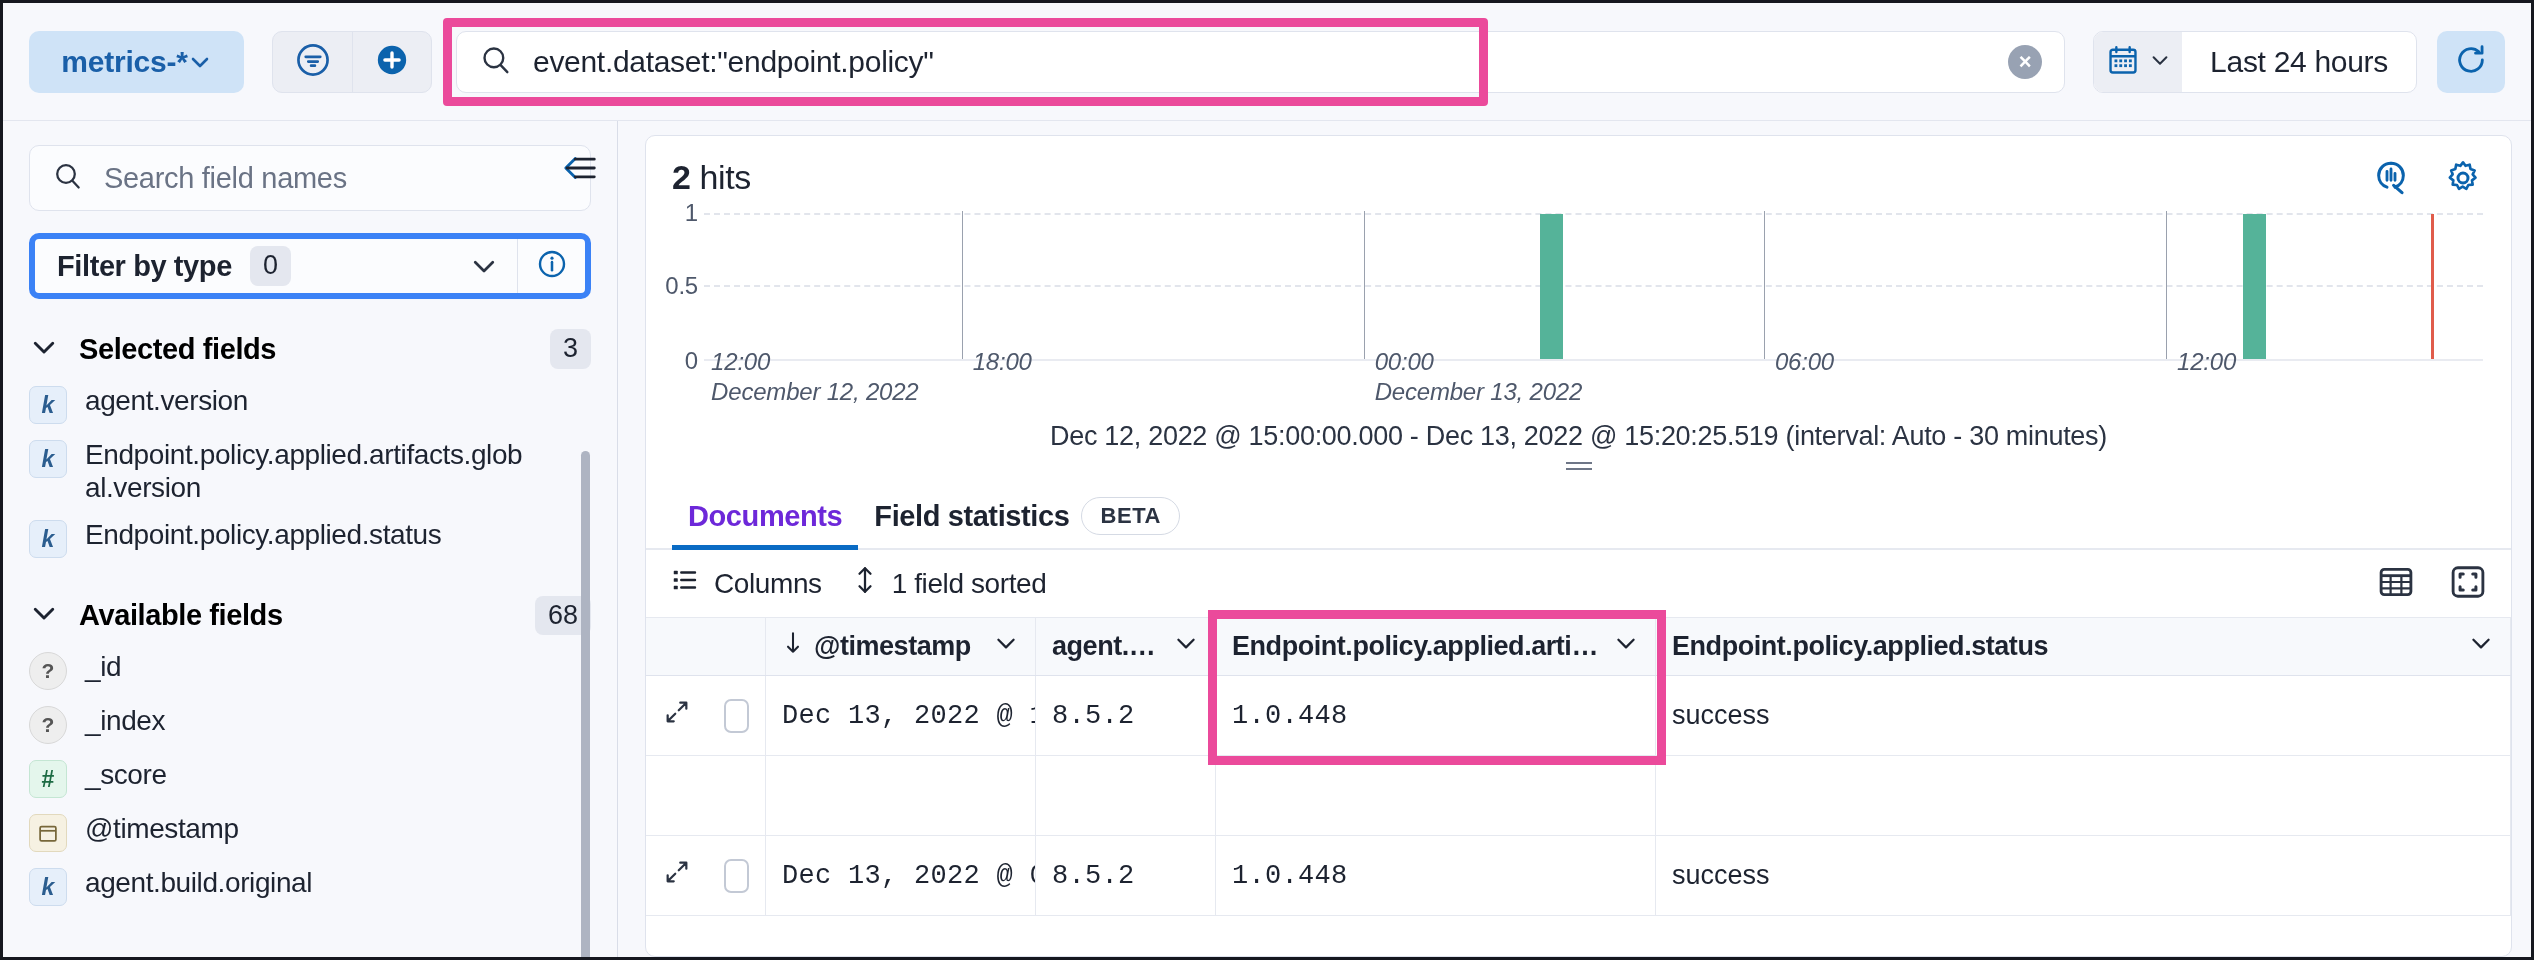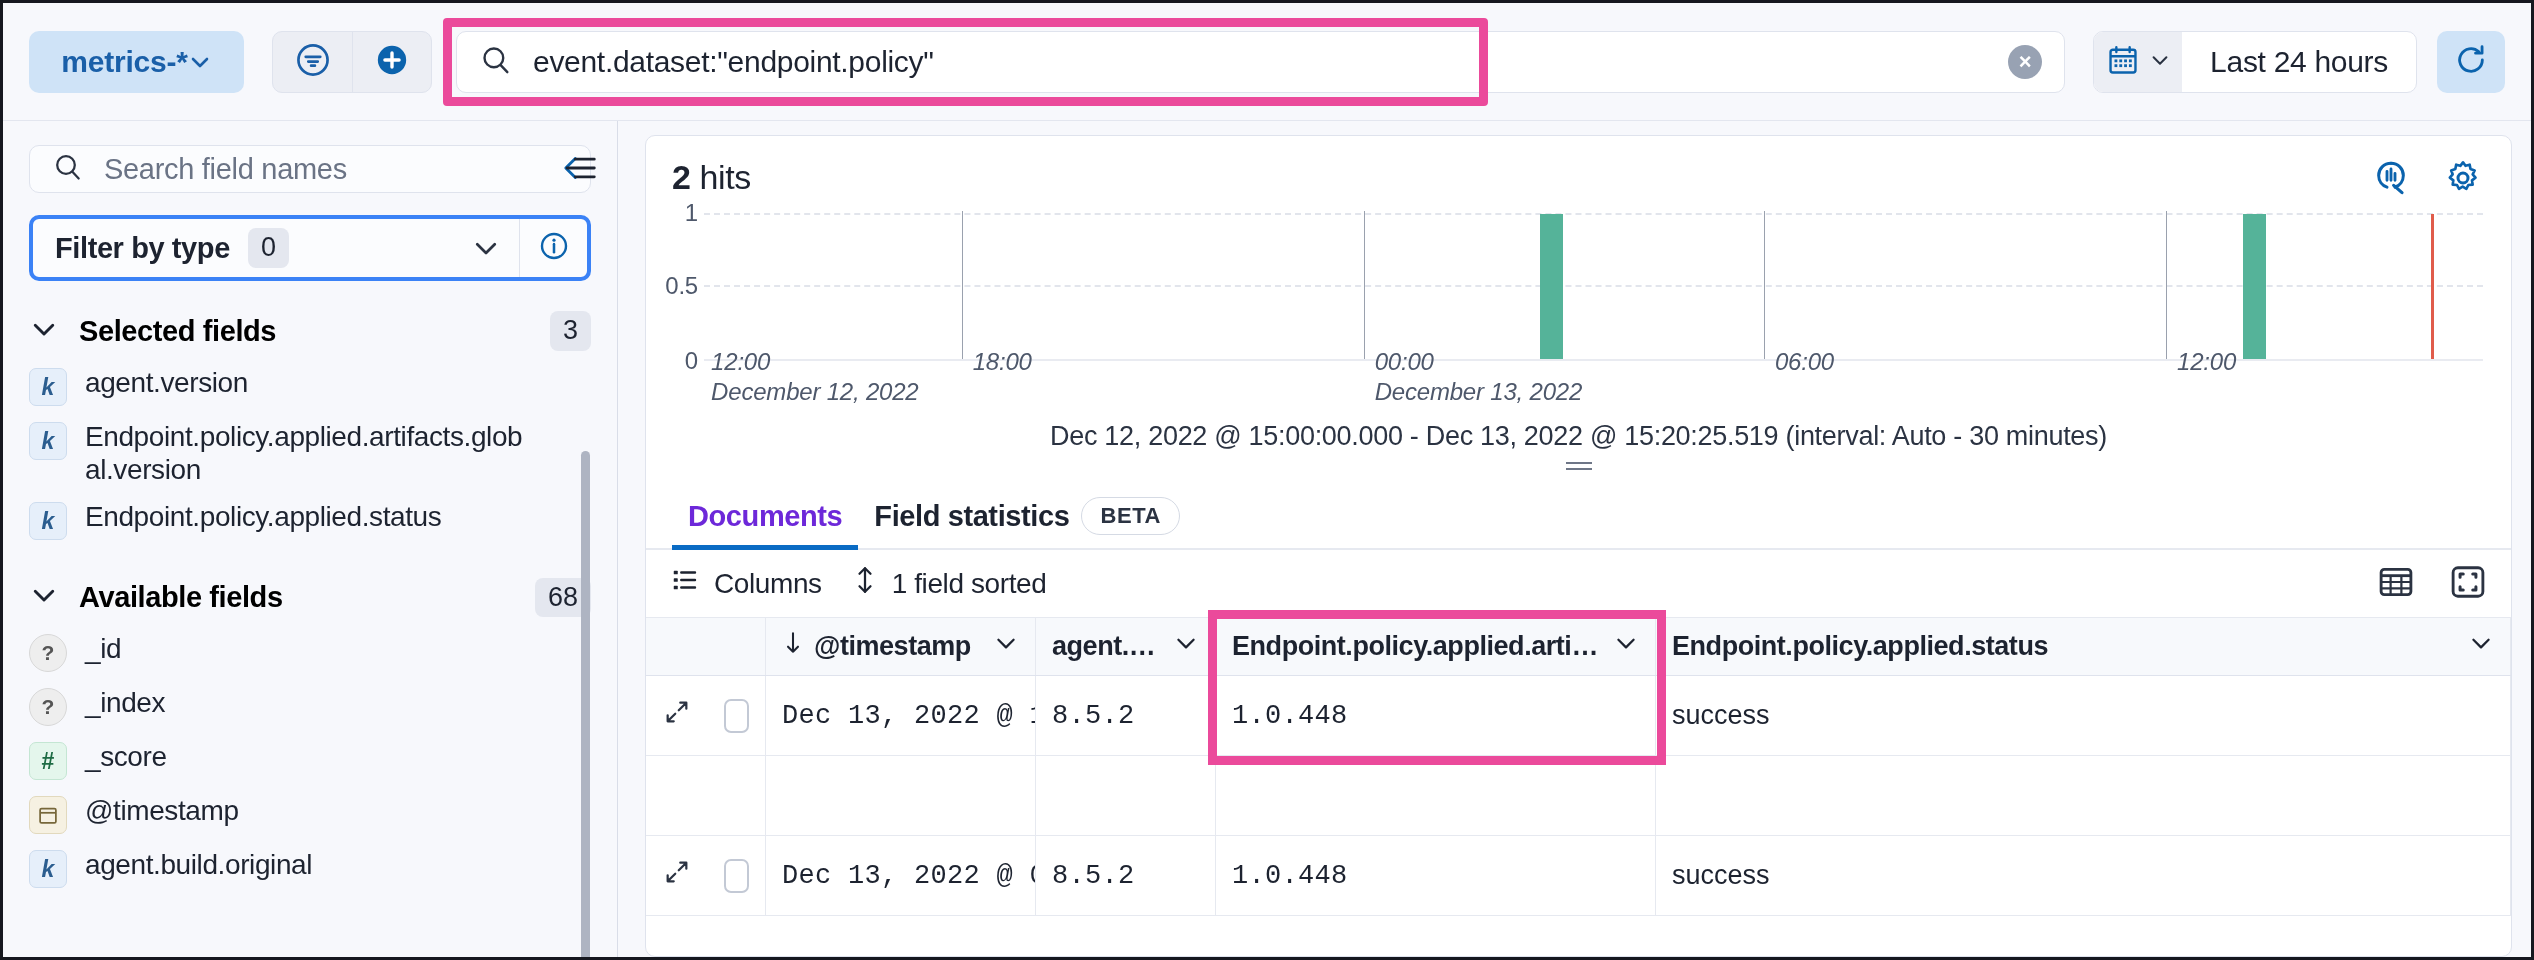--- a/index.html
+++ b/index.html
@@ -130,34 +130,34 @@
   .sidebar {
     position: absolute; left: 0; top: 118px;
     width: 615px; height: 836px;
     background: #F7F8FC;
     border-right: 1px solid #d9dde8;
     padding: 0;
     overflow: hidden;
   }
   .fieldsearch {
     margin: 24px 26px 0 26px;
-    height: 48px;
+    height: 66px;
     background: #fbfcfe;
     border: 1px solid #dfe3ed;
     border-radius: 10px;
     display: flex; align-items: center;
     gap: 20px; padding: 0 22px;
   }
   .fieldsearch .ph { font-size: 29px; color: #6a7385; letter-spacing: -0.3px; }
 
   .filterrow {
     margin: 22px 26px 0 26px;
     height: 66px;
     display: flex;
-    border: 4px solid #3b82f6;
+    border: 6px solid #3b82f6;
     border-radius: 10px;
     background: #fbfcfe;
     overflow: hidden;
   }
   .filterrow .fmain {
     flex: 1; display: flex; align-items: center;
     padding: 0 22px; gap: 18px; cursor: pointer;
   }
   .filterrow .flabel {
     font-size: 29px; color: #1d2330; font-weight: 700; letter-spacing: -0.4px;

